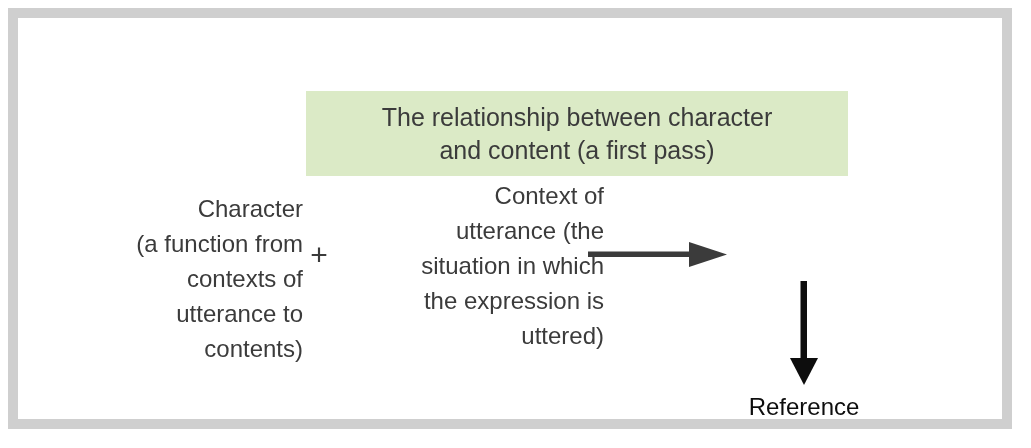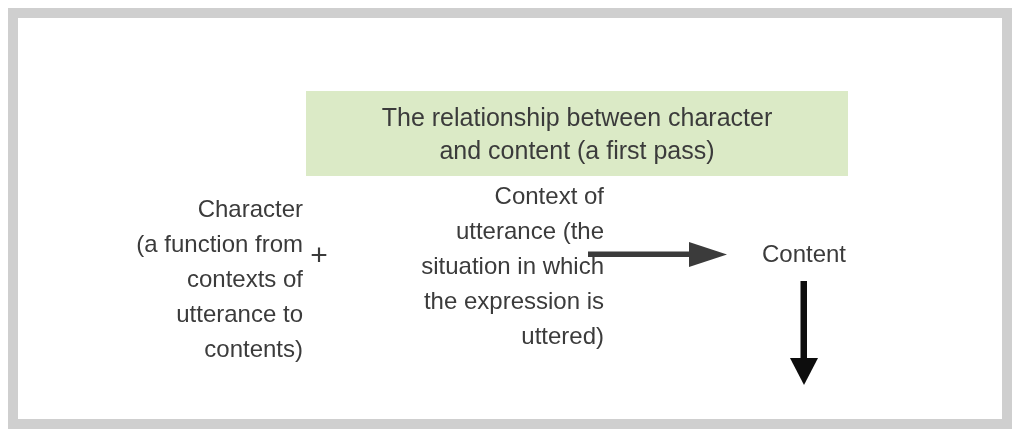--- a/index.html
+++ b/index.html
@@ -151,24 +151,24 @@
 the expression is
 uttered)</div>
 
     <div class="arrow-horizontal">
       <svg width="150" height="42" viewBox="0 0 150 42" xmlns="http://www.w3.org/2000/svg">
         <rect x="4" y="17.5" width="110" height="5.5" fill="#3b3b3b"></rect>
         <polygon points="105,8 143,20.5 105,33" fill="#3b3b3b"></polygon>
       </svg>
     </div>
 
-    <div class="label-content">Content</div>
 
     <div class="arrow-vertical">
       <svg width="56" height="112" viewBox="0 0 56 112" xmlns="http://www.w3.org/2000/svg">
         <rect x="24.5" y="3" width="6.5" height="86" fill="#0d0d0d"></rect>
         <polygon points="14,80 42,80 28,107" fill="#0d0d0d"></polygon>
       </svg>
     </div>
 
+    <div class="label-reference">Reference</div>
 
   </div>
 </div>
 
 </body></html>

